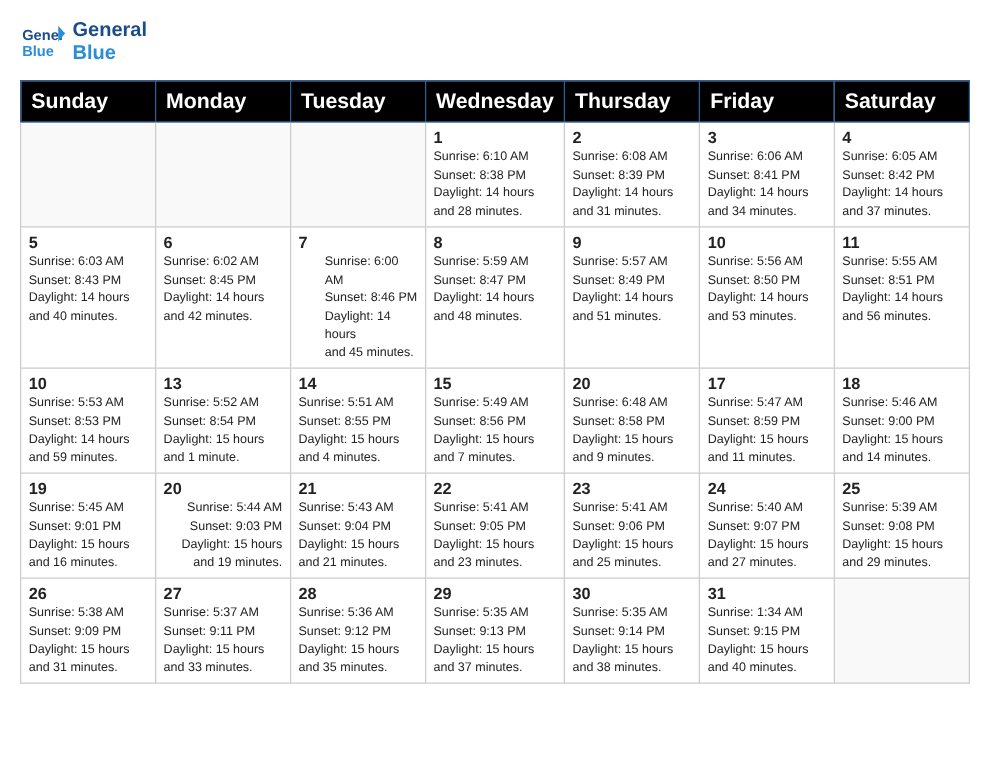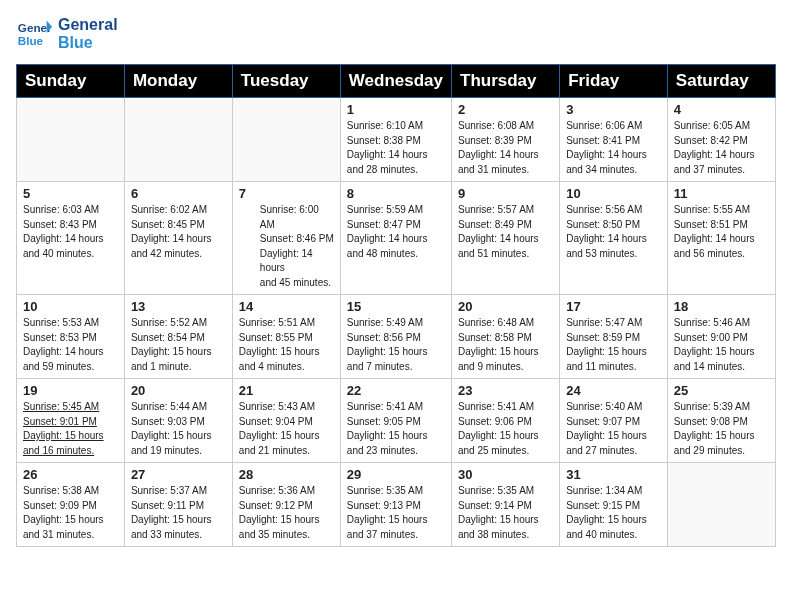--- a/index.html
+++ b/index.html
@@ -183,28 +183,28 @@
             <div class="day-number">18</div>
             <div class="day-info" style="white-space: pre-line;">Sunrise: 5:46 AM
 Sunset: 9:00 PM
 Daylight: 15 hours
 and 14 minutes.</div>
           </td>
         </tr>
         <tr>
           <td>
             <div class="day-number">19</div>
-            <div class="day-info" style="white-space: pre-line; text-decoration: underline;">Sunrise: 5:45 AM
+            <div class="day-info" style="white-space: pre-line;">Sunrise: 5:45 AM
 Sunset: 9:01 PM
 Daylight: 15 hours
 and 16 minutes.</div>
           </td>
           <td>
             <div class="day-number">20</div>
-            <div class="day-info" style="white-space: pre-line;">Sunrise: 5:44 AM
+            <div class="day-info" style="white-space: pre-line; text-align: right;">Sunrise: 5:44 AM
 Sunset: 9:03 PM
 Daylight: 15 hours
 and 19 minutes.</div>
           </td>
           <td>
             <div class="day-number">21</div>
             <div class="day-info" style="white-space: pre-line;">Sunrise: 5:43 AM
 Sunset: 9:04 PM
 Daylight: 15 hours
 and 21 minutes.</div>

